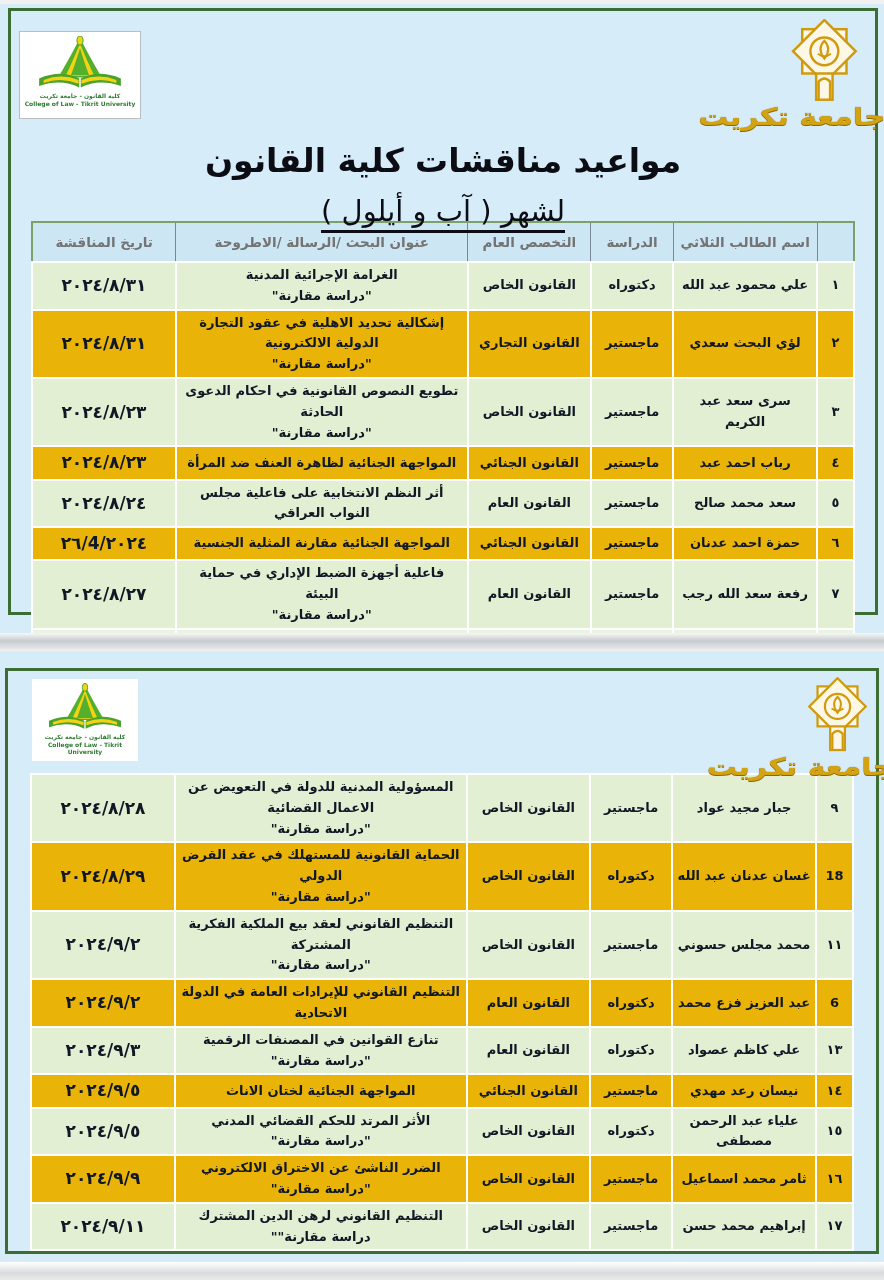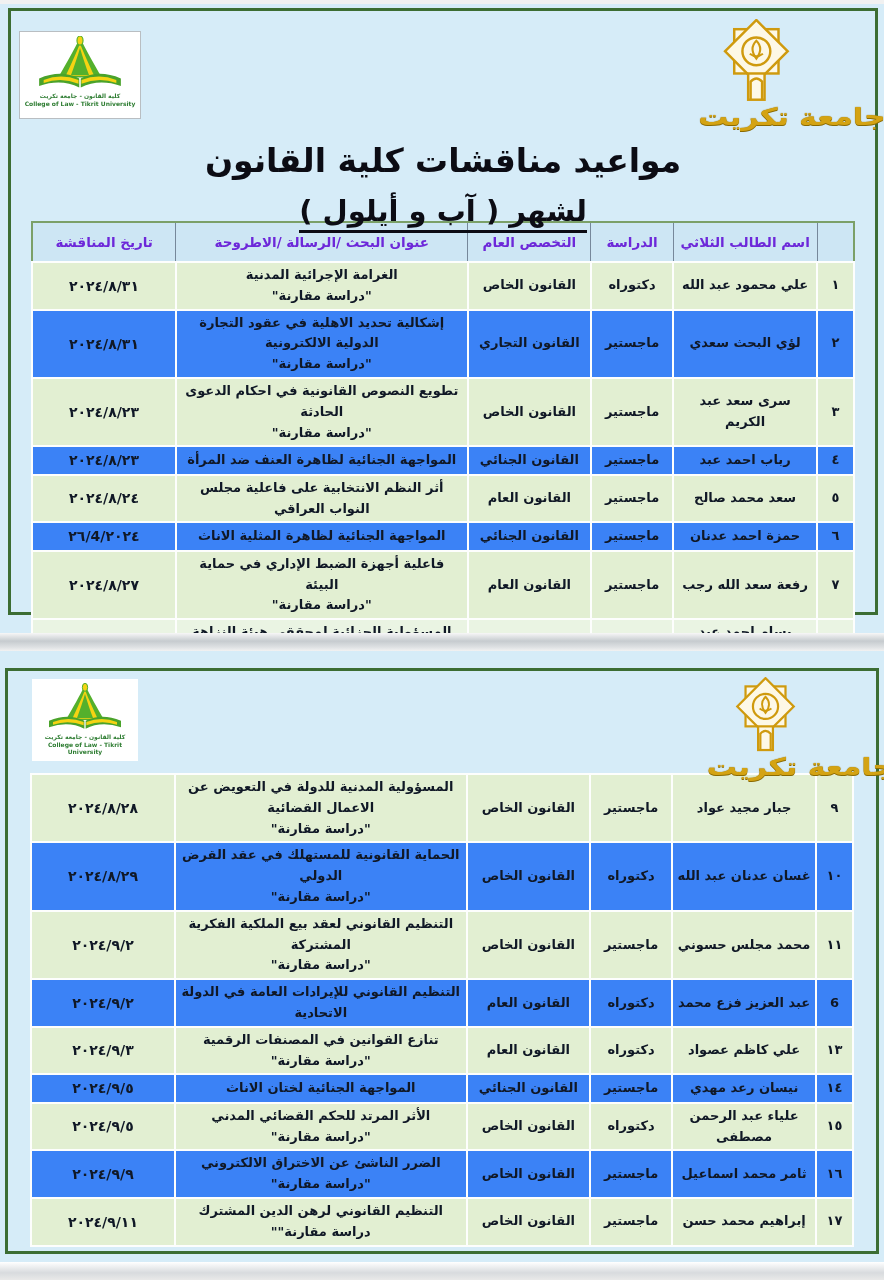--- a/index.html
+++ b/index.html
@@ -22,47 +22,47 @@
   .hdr{position:relative;width:100%;}
   .page1 .hdr{height:210px;}
   .page2 .hdr{height:100px;}
   .college-logo{position:absolute;background:#ffffff;text-align:center;padding-top:4px;box-sizing:border-box;}
   .page1 .college-logo{left:8px;top:20px;width:122px;height:88px;border:1px solid #b9bec2;}
   .page2 .college-logo{left:24px;top:8px;width:106px;height:82px;border:0;}
   .college-logo svg{display:block;margin:0 auto;}
   .college-cap{color:#2e7d32;font-weight:bold;line-height:1.25;}
   .cap-ar{font-size:6px;}
   .cap-en{font-size:6px;}
-  .univ-logo{position:absolute;text-align:left;}
+  .univ-logo{position:absolute;text-align:right;}
   .page1 .univ-logo{right:8px;top:8px;width:150px;}
   .page2 .univ-logo{right:0px;top:6px;width:146px;}
   .univ-banner{color:#d4a313;font-weight:900;font-size:24px;line-height:1;
                transform:scaleX(1.25);transform-origin:center;
                text-shadow:0 1px 0 #8a6a00, 0 0 1px #8a6a00;margin-top:-4px;white-space:nowrap;}
 
   
   .title-wrap{position:absolute;left:0;right:0;top:86px;text-align:center;color:#0c0c14;margin-top:44px;}
   .title-l1{font-size:33px;font-weight:900;letter-spacing:-1px;}
-  .title-l2{font-size:29px;font-weight:700;margin-top:14px;display:inline-block;
+  .title-l2{font-size:29px;font-weight:400;margin-top:14px;display:inline-block;
             border-bottom:3px solid #0c0c14;padding-bottom:2px;letter-spacing:-1px;}
 
   
   table.sched{border-collapse:collapse;margin:0 auto;width:824px;table-layout:fixed;
               border:2px solid #7ba068;background:#e2efd2;}
   .page2 table.sched{margin-top:2px;}
   th,td{border:2px solid #fdfefd;padding:2px 4px;text-align:center;vertical-align:middle;
         color:#101826;font-weight:bold;}
-  thead th{background:#cde6f4;border:1px solid #76889a;font-size:13.5px;height:34px;color:#6d28d9;}
+  thead th{background:#cde6f4;border:1px solid #76889a;font-size:13.5px;height:34px;color:#737373;}
   td{font-size:13px;line-height:1.6;}
   col.c-idx{width:4.5%;} col.c-name{width:17.5%;} col.c-study{width:10%;}
   col.c-spec{width:15%;} col.c-thesis{width:35.5%;} col.c-date{width:17.5%;}
   tr.tone-green td{background:#e2efd2;}
-  tr.tone-blue td{background:#3b82f6;}
+  tr.tone-blue td{background:#eab308;}
   tr.tone-pale td{background:#eaf4e3;}
-  td.cell-date{font-size:14px;white-space:nowrap;}
+  td.cell-date{font-size:17px;white-space:nowrap;}
 </style>
 </head>
 <body>
 
 <div class="canvas">
   <div class="top-band"></div>
 
   <div class="page page1">
     <div class="page-frame">
       <div class="hdr">
@@ -163,21 +163,21 @@
               <td>ماجستير</td>
               <td>القانون العام</td>
               <td>أثر النظم الانتخابية على فاعلية مجلس النواب العراقي</td>
               <td class="cell-date">٢٠٢٤/٨/٢٤</td>
             </tr>
             <tr class="tone-blue">
               <td>٦</td>
               <td>حمزة احمد عدنان</td>
               <td>ماجستير</td>
               <td>القانون الجنائي</td>
-              <td>المواجهة الجنائية لظاهرة المثلية الاناث</td>
+              <td>المواجهة الجنائية مقارنة المثلية الجنسية</td>
               <td class="cell-date">٢٠٢٤/4/٢٦</td>
             </tr>
             <tr class="tone-green">
               <td>٧</td>
               <td>رفعة سعد الله رجب</td>
               <td>ماجستير</td>
               <td>القانون العام</td>
               <td>فاعلية أجهزة الضبط الإداري في حماية البيئة<br>"دراسة مقارنة"</td>
               <td class="cell-date">٢٠٢٤/٨/٢٧</td>
             </tr>
@@ -245,21 +245,21 @@
         <tbody id="tbody-page2">
             <tr class="tone-green">
               <td>٩</td>
               <td>جبار مجيد عواد</td>
               <td>ماجستير</td>
               <td>القانون الخاص</td>
               <td>المسؤولية المدنية للدولة في التعويض عن الاعمال القضائية<br>"دراسة مقارنة"</td>
               <td class="cell-date">٢٠٢٤/٨/٢٨</td>
             </tr>
             <tr class="tone-blue">
-              <td>١٠</td>
+              <td>18</td>
               <td>غسان عدنان عبد الله</td>
               <td>دكتوراه</td>
               <td>القانون الخاص</td>
               <td>الحماية القانونية للمستهلك في عقد القرض الدولي<br>"دراسة مقارنة"</td>
               <td class="cell-date">٢٠٢٤/٨/٢٩</td>
             </tr>
             <tr class="tone-green">
               <td>١١</td>
               <td>محمد مجلس حسوني</td>
               <td>ماجستير</td>

